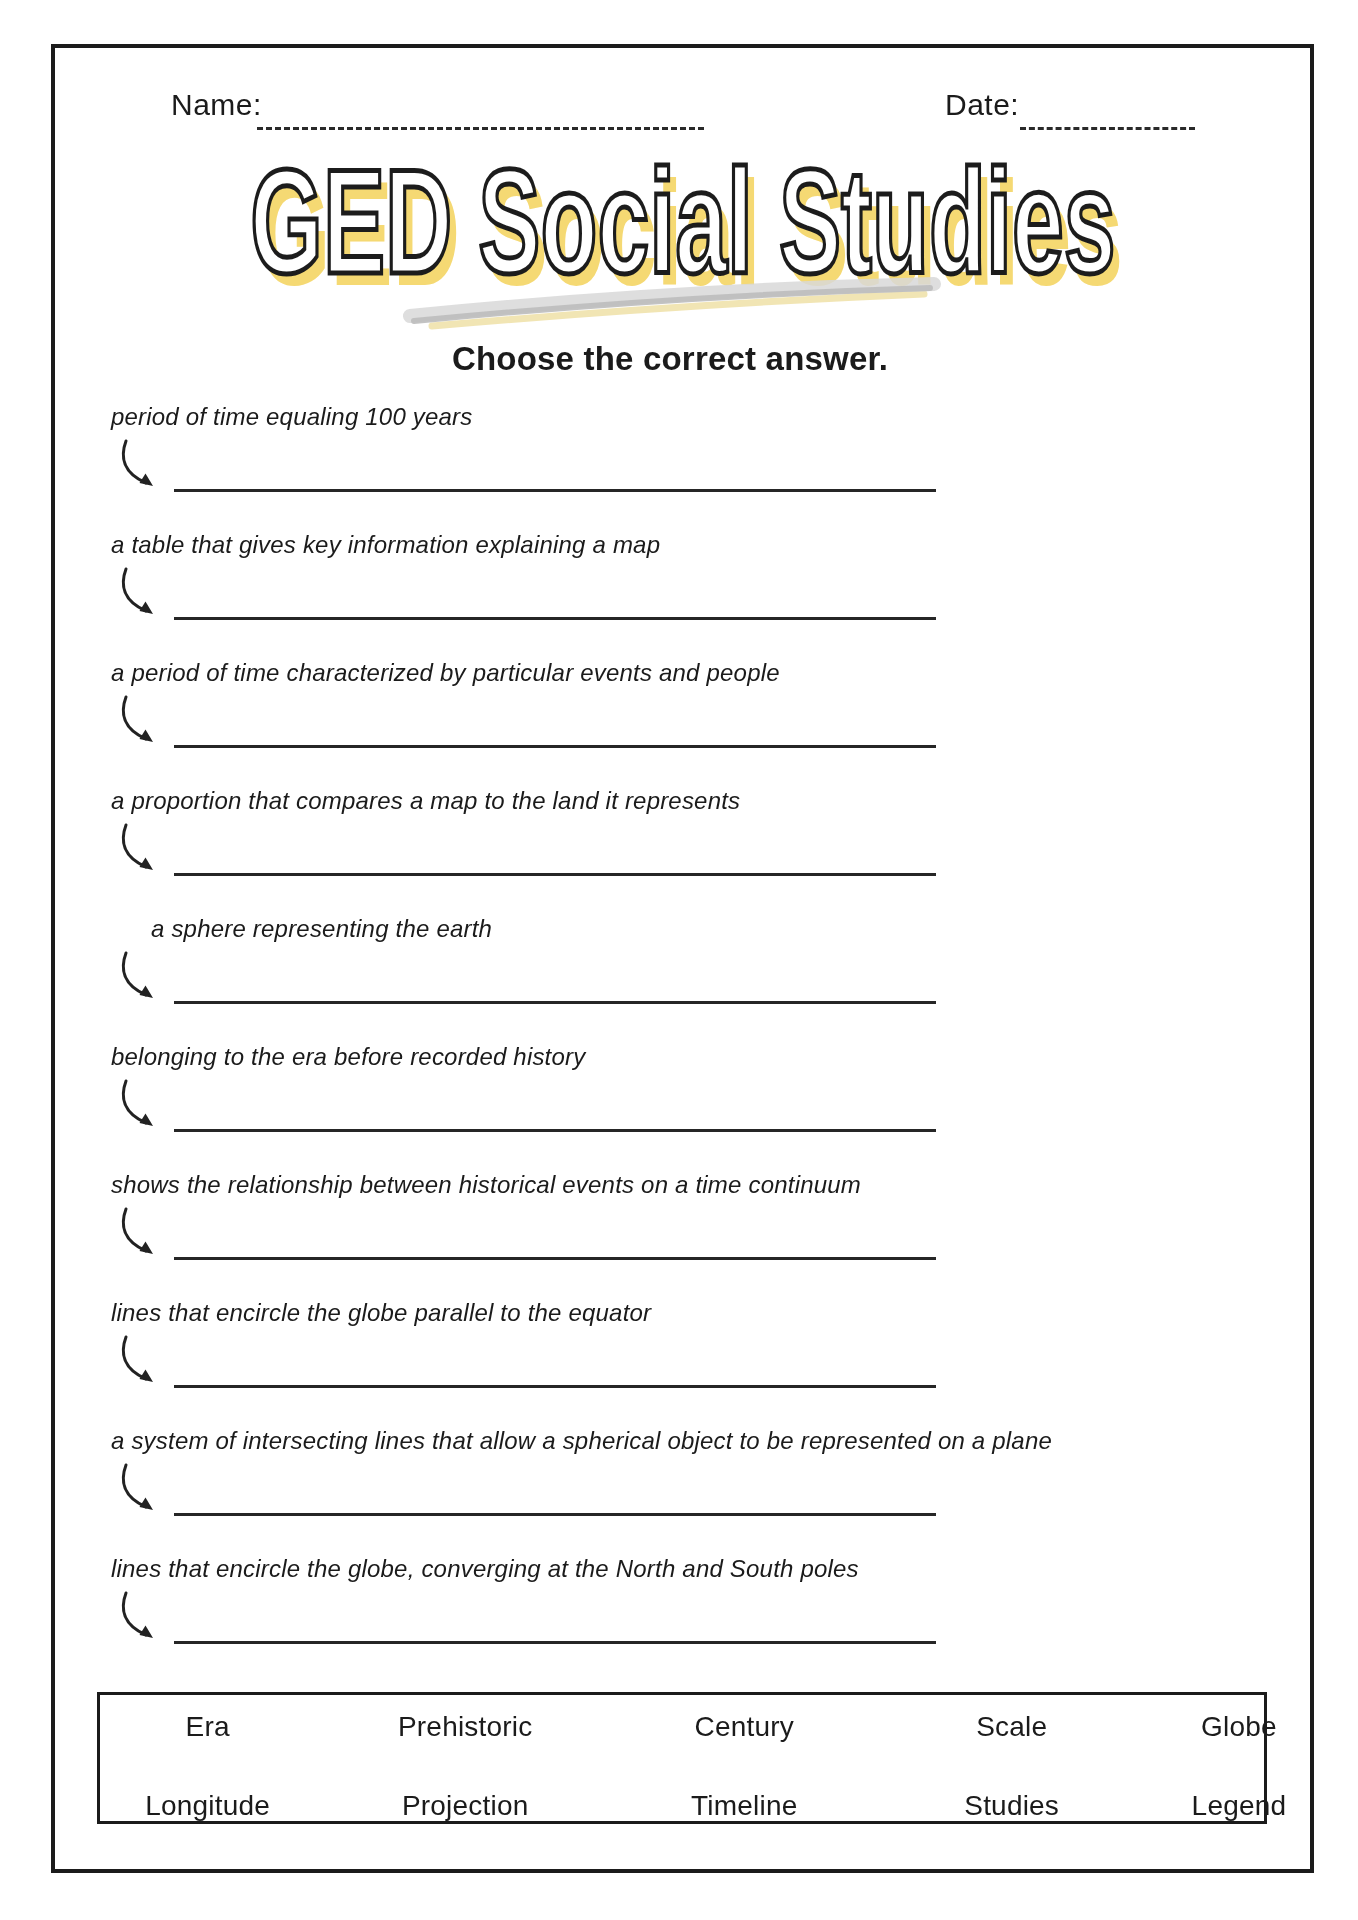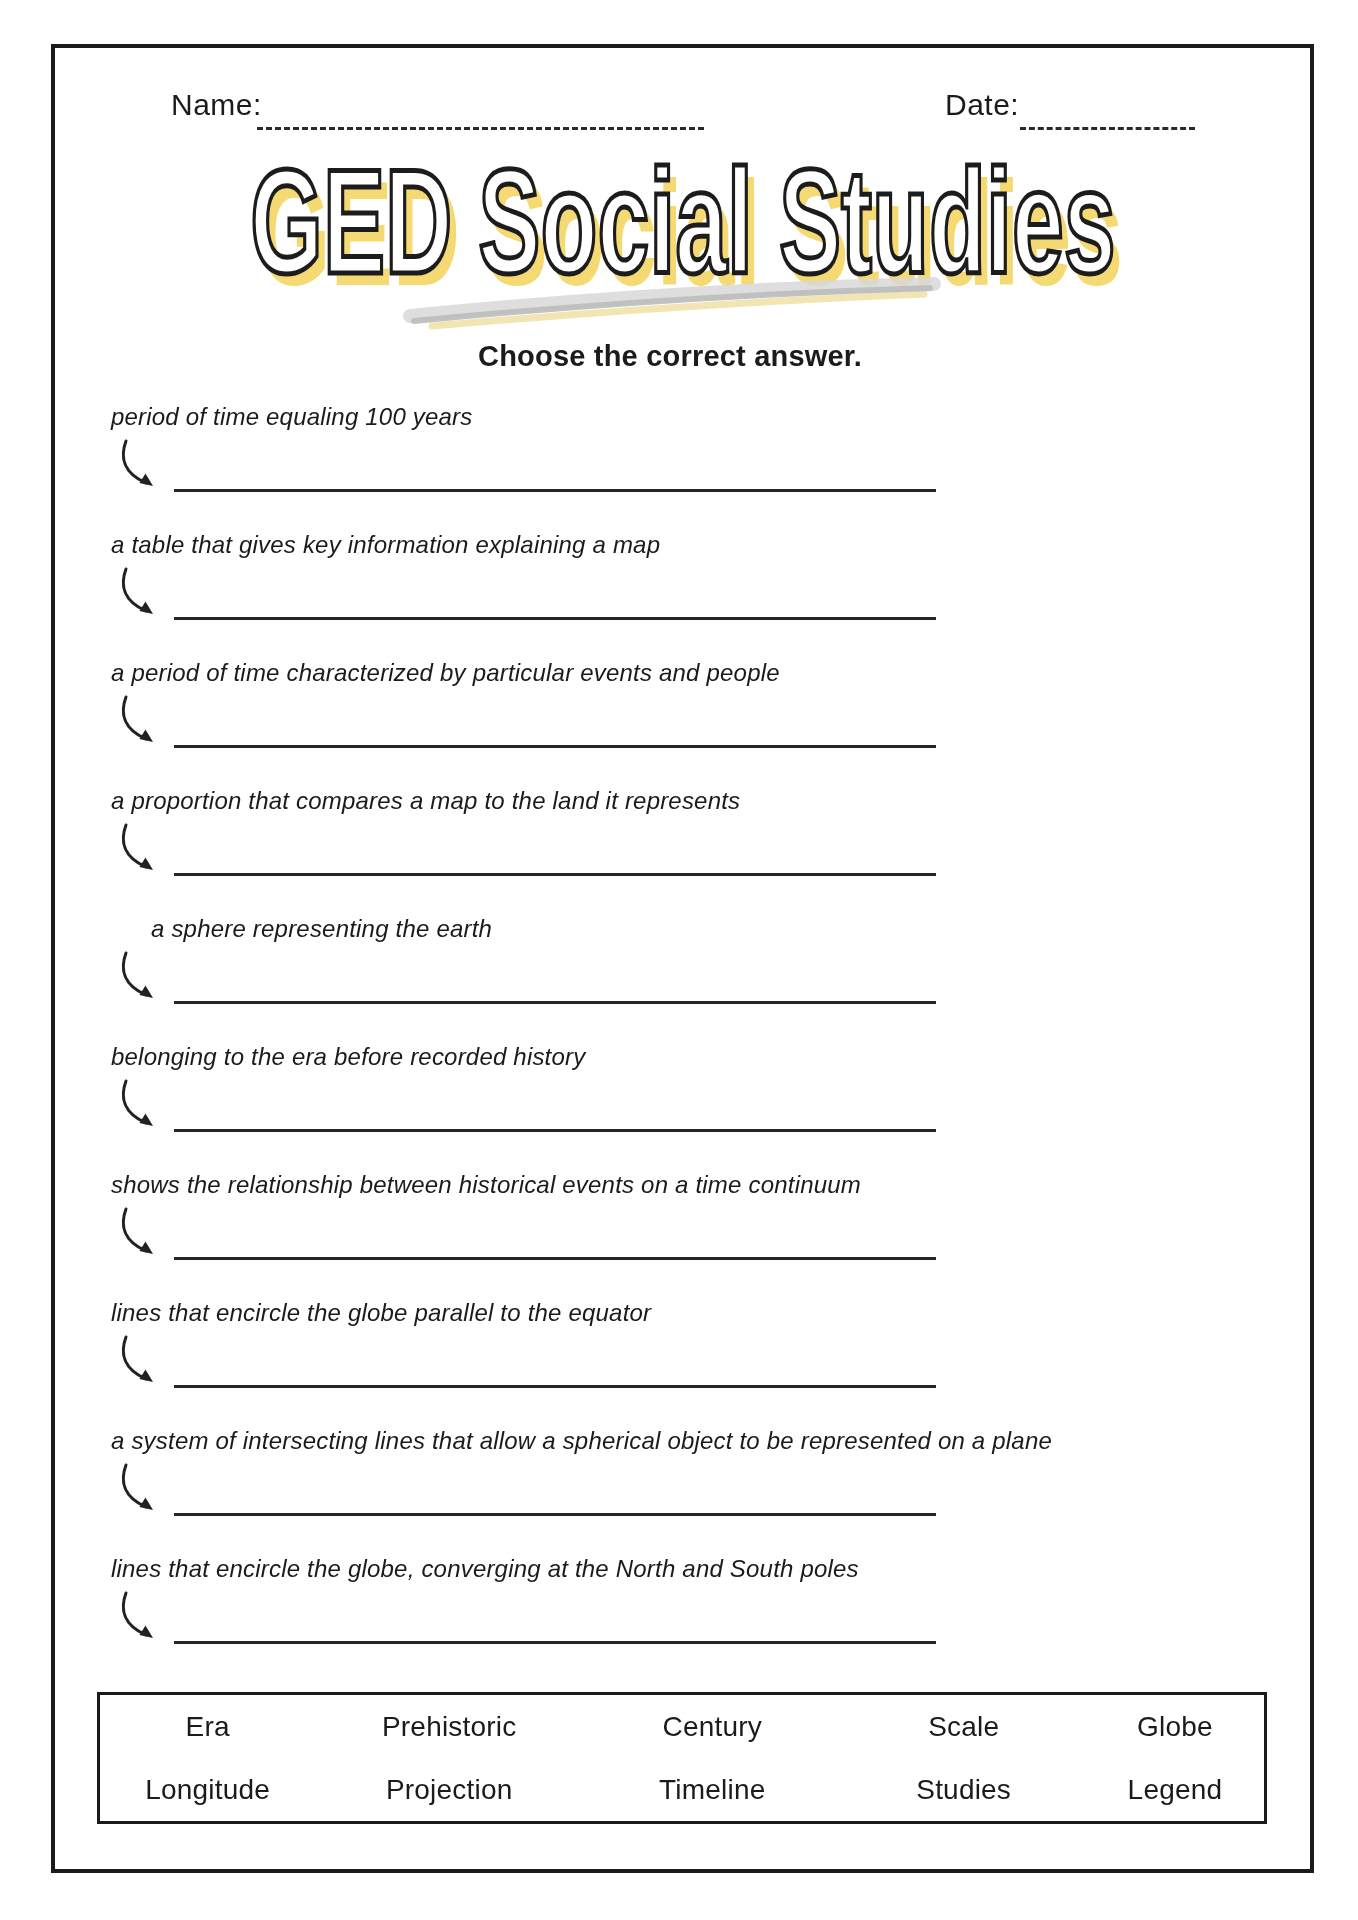--- a/index.html
+++ b/index.html
@@ -13,28 +13,28 @@
   .name-line{left:253px;top:126px;width:447px;}
   .date-line{left:1016px;top:126px;width:175px;}
   .title{
     position:absolute;left:679px;top:148px;white-space:nowrap;
     font-size:148px;line-height:1;font-weight:700;
     color:#ffffff;-webkit-text-stroke:5px #1c1c1c;
     text-shadow:12px 12px 0 #f5d973;
     transform:translateX(-50%) scaleX(.63);
   }
   .swoosh{position:absolute;left:398px;top:276px;}
-  .instruction{position:absolute;left:666px;top:340px;transform:translateX(-50%);font-size:29px;font-weight:700;letter-spacing:.2px;white-space:nowrap;}
+  .instruction{position:absolute;left:666px;top:340px;transform:translateX(-50%);font-size:33px;font-weight:700;letter-spacing:.2px;white-space:nowrap;}
   .q-prompt{position:absolute;left:107px;font-size:24px;letter-spacing:.2px;white-space:nowrap;font-style:italic;}
   .q-arrow{position:absolute;left:112px;}
   .q-line{position:absolute;left:170px;width:762px;border-top:3.5px solid #262626;height:0;}
   .word-bank{
     position:absolute;left:93px;top:1692px;width:1170px;height:132px;
     border:3.5px solid #1b1b1b;box-sizing:border-box;
-    display:grid;grid-template-columns:18.5% 23% 22.2% 21% 15.3%;grid-template-rows:50% 50%;
+    display:grid;grid-template-columns:18.5% 23% 22.2% 21% 15.3%;grid-template-rows:50% 50%;gap:16px;
   }
   .wb-cell{display:flex;align-items:center;justify-content:center;font-size:28px;letter-spacing:.2px;}
 </style>
 </head>
 <body>
 
 <div class="page">
   <div class="page-border"></div>
 
   <div class="hdr-label name-label">Name:</div>

